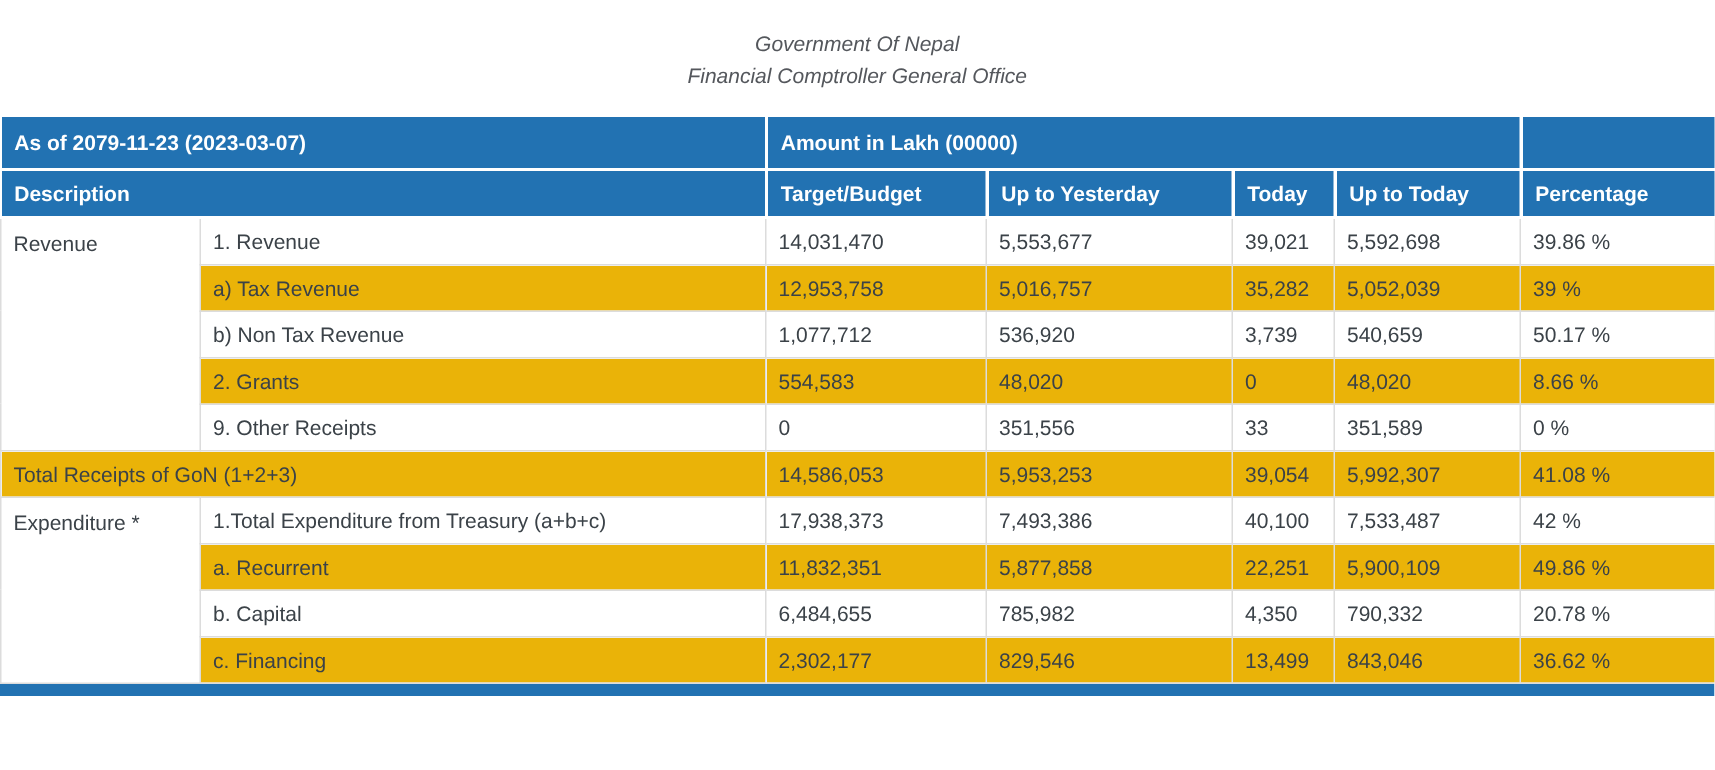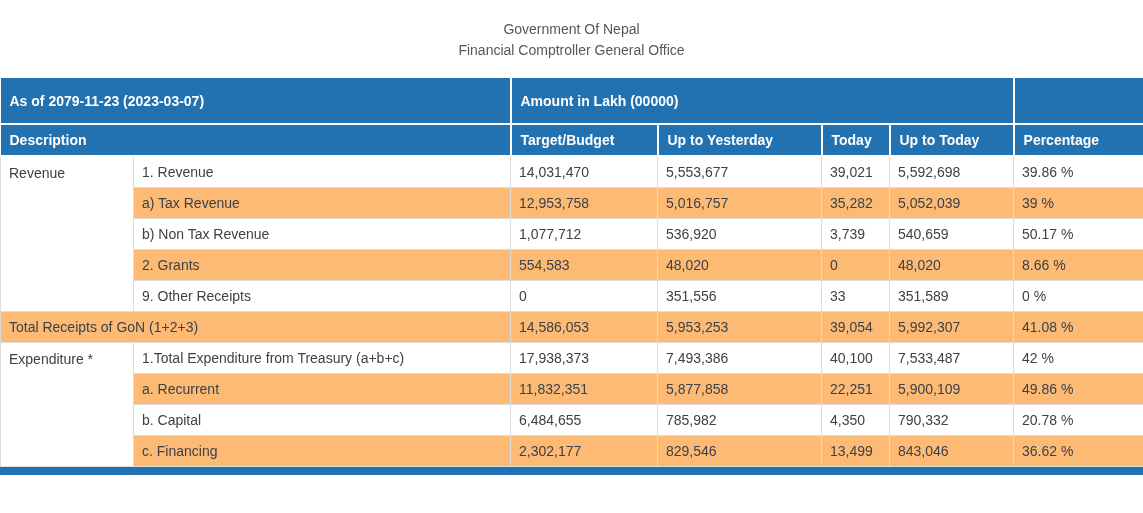--- a/index.html
+++ b/index.html
@@ -8,20 +8,21 @@
     background: #ffffff;
     overflow: hidden;
     font-family: "Liberation Sans", "DejaVu Sans", sans-serif;
   }
   .titles {
     padding-top: 19px;
     text-align: center;
     color: #54575c;
     font-size: 14px;
     line-height: 21px;
+    font-style: italic;
   }
   table.report {
     width: 1143px;
     margin-top: 17px;
     border-collapse: collapse;
     table-layout: fixed;
     font-size: 14px;
   }
   col.c0 { width: 133px; }
   col.c1 { width: 377px; }
@@ -33,37 +34,37 @@
   thead th {
     background: #2272b2;
     color: #ffffff;
     font-weight: bold;
     text-align: left;
     padding: 0 9px;
     border: 2px solid #ffffff;
     white-space: nowrap;
     overflow: hidden;
   }
-  thead tr.h1 th { height: 46px; }
+  thead tr.h1 th { height: 35px; }
   thead tr.h2 th { height: 32px; margin-top: 42px; }
   thead th.center { text-align: left; }
   thead tr th:first-child { border-left: none; }
   thead tr th:last-child { border-right: none; }
   thead tr.h1 th { border-top: none; }
   tbody td {
     height: 31px;
     padding: 0 8px;
     border: 1px solid #dcdcdc;
     color: #3b4248;
     vertical-align: middle;
     white-space: nowrap;
     overflow: hidden;
     background: #ffffff;
   }
-  tbody tr.shaded td { background: #fdba74; }
+  tbody tr.shaded td { background: #eab308; }
   tbody td.group-cell {
     vertical-align: top;
     padding-top: 8px;
     background: #ffffff !important;
   }
   .bottom-bar {
     width: 1143px;
     height: 8px;
     background: #2272b2;
   }

